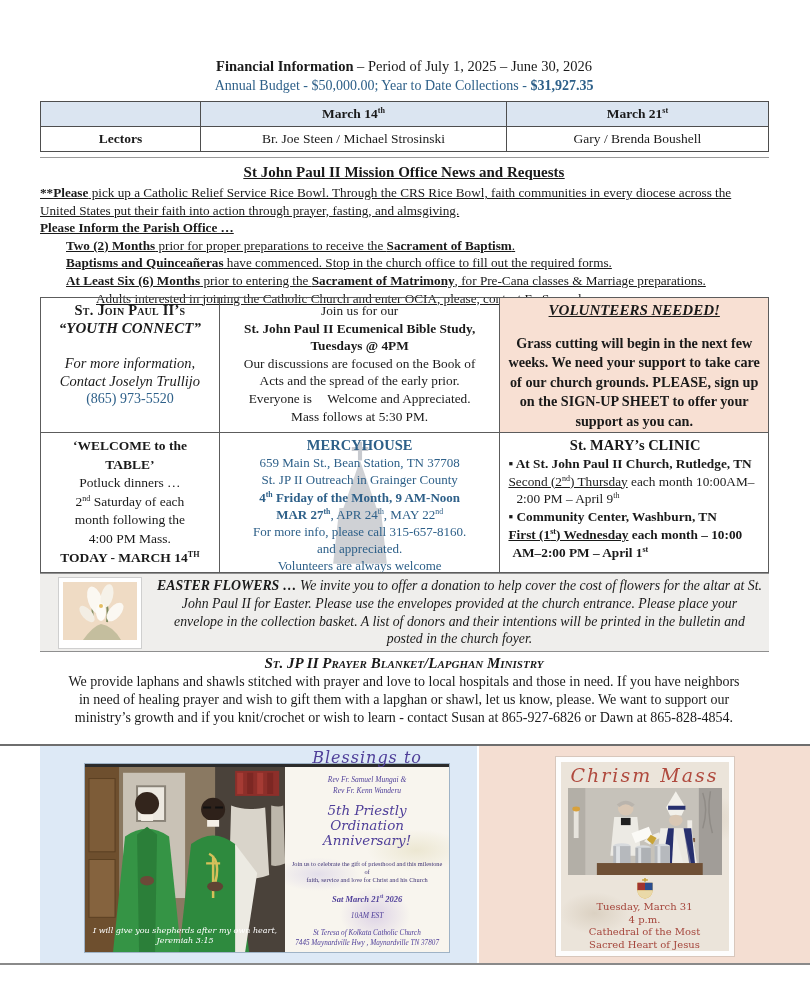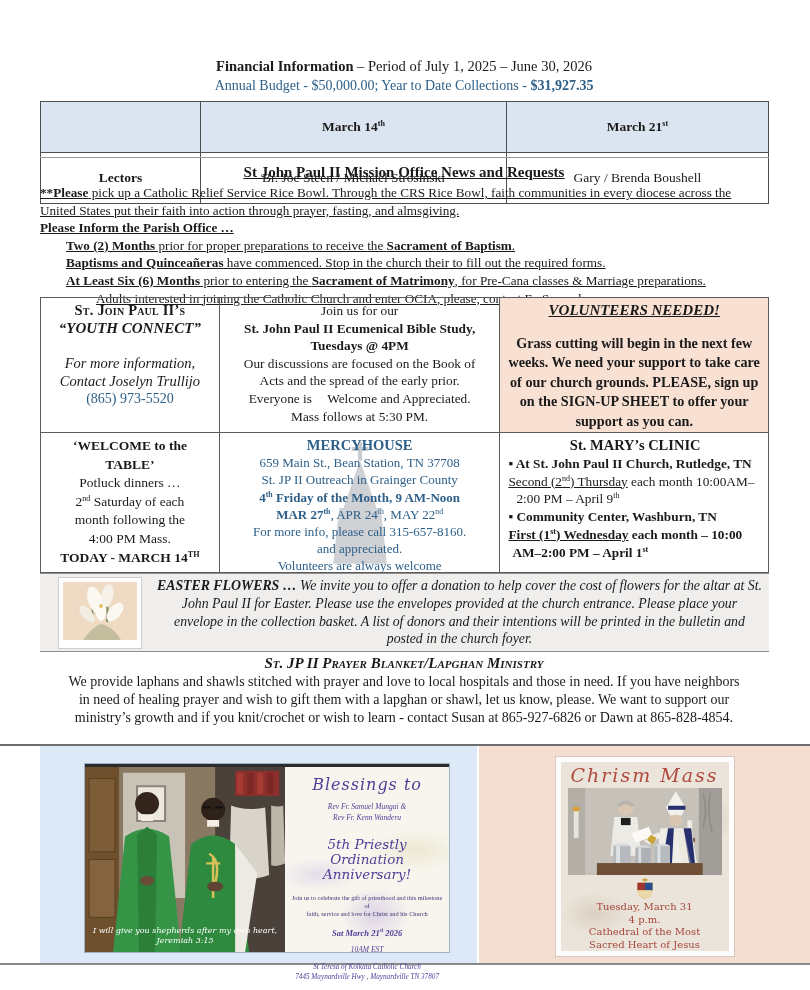--- a/index.html
+++ b/index.html
@@ -26,21 +26,21 @@
   .i{margin-left:12px;}
   .sc{font-variant:small-caps;}
 
   
   .financial{position:absolute;top:58px;left:40px;width:728px;text-align:center;}
   .fin-line1{font-size:14.5px;}
   .fin-line2{font-size:14px;color:var(--accent-blue);margin-top:3px;}
 
   
   .lectors{position:absolute;top:101px;left:40px;width:729px;border-collapse:collapse;table-layout:fixed;}
-  .lectors td,.lectors th{border:1.4px solid #4e4e4e;font-size:13.5px;text-align:center;padding:17px 4px;height:23px;}
+  .lectors td,.lectors th{border:1.4px solid #4e4e4e;font-size:13.5px;text-align:center;padding:4px 4px;height:23px;}
   .lectors thead th{background:var(--tbl-head);font-weight:bold;}
   .lectors .c0{width:22%;} .lectors .c1{width:42%;} .lectors .c2{width:36%;}
   .lectors tbody td:first-child{font-weight:bold;}
 
   .rule1{position:absolute;top:157px;left:40px;width:729px;border-top:1.4px solid #9a9a9a;}
 
   
   .mission{position:absolute;top:163px;left:40px;width:728px;font-size:13.2px;line-height:17.6px;text-decoration:underline;}
   .mission-title{text-align:center;font-weight:bold;font-size:15px;text-decoration:underline;line-height:19px;margin-bottom:2px;}
   .mission .ind1{padding-left:26px;}
@@ -95,24 +95,24 @@
   .photo{position:relative;width:55%;height:100%;}
   .photo svg{display:block;width:100%;height:100%;}
   .photo-caption{position:absolute;bottom:6px;left:0;width:100%;text-align:center;
                  color:#fff;font-style:italic;font-size:8px;line-height:10px;
                  font-family:"DejaVu Serif",serif;}
   .card{width:45%;height:100%;background:#f8f5ee;
         background-image:radial-gradient(ellipse 60px 24px at 20% 58%,#e3deea 0%,transparent 70%),
                          radial-gradient(ellipse 70px 30px at 80% 45%,#ece7d2 0%,transparent 70%),
                          radial-gradient(ellipse 50px 40px at 55% 80%,#ddd3e6 0%,transparent 70%);
         display:flex;flex-direction:column;align-items:center;text-align:center;
-        padding:8px 4px 4px;color:var(--card-purple);}
+        padding:8px 4px 4px;color:var(--card-purple);justify-content:flex-end;}
   .card .script1{font-family:"DejaVu Serif",serif;font-style:italic;font-size:16px;letter-spacing:1px;}
   .card .names{font-size:7.5px;line-height:11px;margin-top:7px;font-style:italic;}
-  .card .script2{font-family:"DejaVu Serif",serif;font-style:italic;font-size:13.5px;line-height:15px;margin-top:14px;}
+  .card .script2{font-family:"DejaVu Serif",serif;font-style:italic;font-size:13.5px;line-height:15px;margin-top:7px;}
   .card .cbody{font-size:6.3px;line-height:8px;margin-top:12px;color:#3f3475;}
   .card .cdate{font-size:8.5px;font-style:italic;margin-top:10px;font-weight:bold;}
   .card .ctime{font-size:7.5px;font-style:italic;margin-top:7px;}
   .card .cplace{font-size:7.2px;line-height:9.5px;font-style:italic;margin-top:9px;}
 
   .poster{position:absolute;left:50%;top:11px;transform:translateX(-50%);width:178px;height:199px;
           background:#ebe4da;
           background-image:radial-gradient(ellipse 50px 30px at 20% 80%,#dbd1c2 0%,transparent 70%),
                            radial-gradient(ellipse 60px 35px at 85% 30%,#ded4c6 0%,transparent 70%);
           border:5px solid #fdfdfd;box-shadow:0 0 0 1px #d8c7bc;
@@ -149,21 +149,21 @@
   </tbody>
 </table>
 
 <div class="rule1"></div>
 
 <div class="mission">
   <div class="mission-title">St John Paul II Mission Office News and Requests</div>
   <div><span class="b">**Please</span><span> pick up a Catholic Relief Service Rice Bowl.  Through the CRS Rice Bowl, faith communities in every diocese across the United States put their faith into action through prayer, fasting, and almsgiving.</span></div>
   <div class="b">Please Inform the Parish Office …</div>
   <div class="ind1"><span class="b u">Two (2) Months</span><span> prior for proper preparations to receive the </span><span class="b">Sacrament of Baptism</span><span>.</span></div>
-  <div class="ind1"><span class="b u">Baptisms and Quinceañeras</span><span> have commenced. Stop in the church their to fill out the required forms.</span><span class="b"></span><span></span></div>
+  <div class="ind1"><span class="b u">Baptisms and Quinceañeras</span><span> have commenced. Stop in the church office to fill out the required forms.</span><span class="b"></span><span></span></div>
   <div class="ind1"><span class="b u">At Least Six (6) Months</span><span> prior to entering the </span><span class="b">Sacrament of Matrimony</span><span>, for Pre-Cana classes &amp; Marriage preparations.</span></div>
   <div class="ind2">Adults interested in joining the Catholic Church and enter OCIA, please, contact Fr. Samuel.</div>
 </div>
 
 <div class="grid">
 
   <div class="cell c-youth">
     <div class="t1 sc">St. Join Paul II’s</div>
     <div class="t2">“YOUTH CONNECT”</div>
     <div class="info">For more information,</div>

